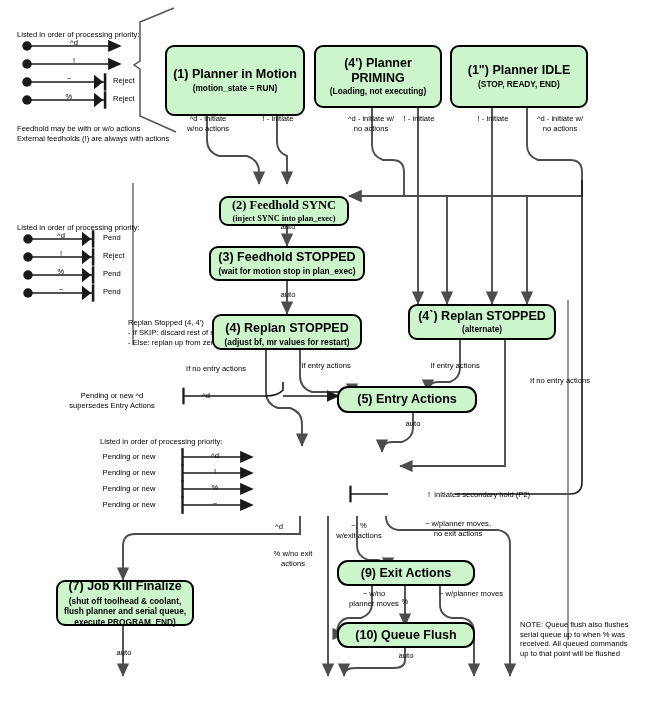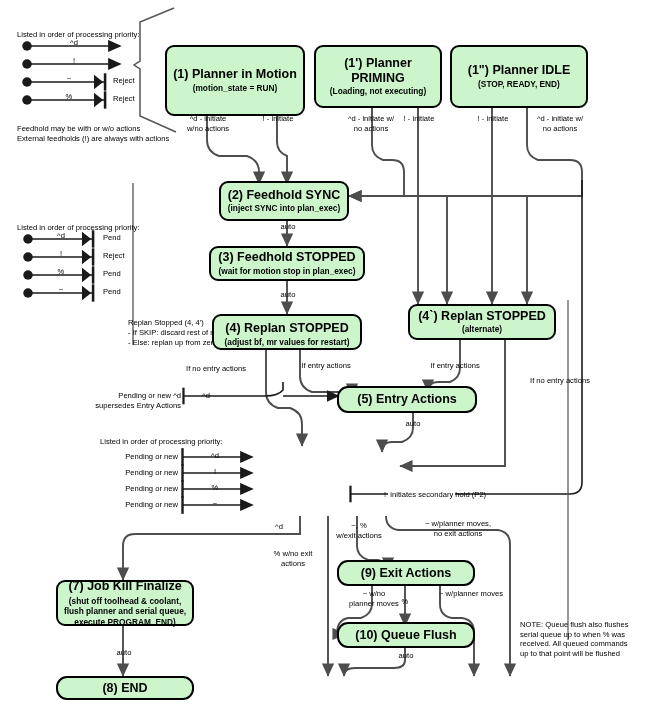--- a/index.html
+++ b/index.html
@@ -13,21 +13,21 @@
         border:2.5px solid #000;border-radius:9px;
         display:flex;flex-direction:column;align-items:center;justify-content:center;
         text-align:center;line-height:1.18;}
   .node .t1{font-weight:bold;font-size:12.5px;letter-spacing:0px;}
   .node .t2{font-weight:bold;font-size:8.3px;margin-top:2px;}
   .node .t2.multi{line-height:1.25;}
   .node.pill{border-radius:11px;}
 
   .lbl{position:absolute;font-size:7.6px;line-height:1.28;color:#000;white-space:pre;}
   .lbl.c{text-align:center;}
-  .lbl.r{text-align:right;}
+  .lbl.r{text-align:center;}
   .legend-title{position:absolute;font-size:7.6px;}
 </style>
 </head>
 <body>
 
 <div id="canvas">
 
   <svg class="wires" viewBox="0 0 663 715">
     <defs>
       <marker id="ar" markerWidth="9" markerHeight="9" refX="6.6" refY="3.2" orient="auto">
@@ -204,51 +204,51 @@
 
   <div class="lbl c" style="left:393px;top:419px;width:40px;">auto</div>
 
   <div class="lbl c" style="left:264px;top:522px;width:30px;">^d</div>
   <div class="lbl c" style="left:258px;top:549px;width:70px;">% w/no exit
 actions</div>
   <div class="lbl c" style="left:327px;top:521px;width:64px;">~, %
 w/exit actions</div>
   <div class="lbl c" style="left:406px;top:519px;width:104px;">~ w/planner moves,
 no exit actions</div>
-  <div class="lbl" style="left:384px;top:490px;">!  initiates secondary hold (P2)</div>
+  <div class="lbl" style="left:428px;top:490px;">!  initiates secondary hold (P2)</div>
 
   <div class="lbl c" style="left:339px;top:589px;width:70px;">~ w/no
 planner moves</div>
   <div class="lbl c" style="left:391px;top:597px;width:28px;">%</div>
   <div class="lbl c" style="left:424px;top:589px;width:94px;">~ w/planner moves</div>
 
   <div class="lbl c" style="left:104px;top:648px;width:40px;">auto</div>
   <div class="lbl c" style="left:386px;top:651px;width:40px;">auto</div>
 
   <div class="lbl" style="left:520px;top:620px;width:145px;">NOTE: Queue flush also flushes
 serial queue up to when % was
 received. All queued commands
 up to that point will be flushed</div>
 
   <div class="node" style="left:165px;top:45px;width:140px;height:71px;">
     <div class="t1">(1) Planner in Motion</div>
     <div class="t2">(motion_state = RUN)</div>
   </div>
 
   <div class="node" style="left:314px;top:45px;width:128px;height:63px;">
-    <div class="t1">(1') Planner PRIMING</div>
+    <div class="t1">(4') Planner PRIMING</div>
     <div class="t2">(Loading, not executing)</div>
   </div>
 
   <div class="node" style="left:450px;top:45px;width:138px;height:63px;">
     <div class="t1">(1") Planner IDLE</div>
     <div class="t2">(STOP, READY, END)</div>
   </div>
 
-  <div class="node" style="left:219px;top:181px;width:130px;height:40px;">
+  <div class="node" style="left:219px;top:196px;width:130px;height:30px;font-family:Liberation Serif, serif;">
     <div class="t1">(2) Feedhold SYNC</div>
     <div class="t2">(inject SYNC into plan_exec)</div>
   </div>
 
   <div class="node" style="left:209px;top:246px;width:156px;height:35px;">
     <div class="t1">(3) Feedhold STOPPED</div>
     <div class="t2">(wait for motion stop in plan_exec)</div>
   </div>
 
   <div class="node" style="left:212px;top:314px;width:150px;height:36px;justify-content:flex-end;">
@@ -266,23 +266,20 @@
   </div>
 
 
   <div class="node" style="left:56px;top:580px;width:138px;height:46px;">
     <div class="t1">(7) Job Kill Finalize</div>
     <div class="t2 multi" style="white-space:pre;">(shut off toolhead &amp; coolant,
 flush planner and serial queue,
 execute PROGRAM_END)</div>
   </div>
 
-  <div class="node pill" style="left:56px;top:676px;width:138px;height:24px;">
-    <div class="t1">(8) END</div>
-  </div>
 
   <div class="node pill" style="left:337px;top:560px;width:138px;height:26px;">
     <div class="t1">(9) Exit Actions</div>
   </div>
 
   <div class="node pill" style="left:337px;top:622px;width:138px;height:26px;">
     <div class="t1">(10) Queue Flush</div>
   </div>
 
 

